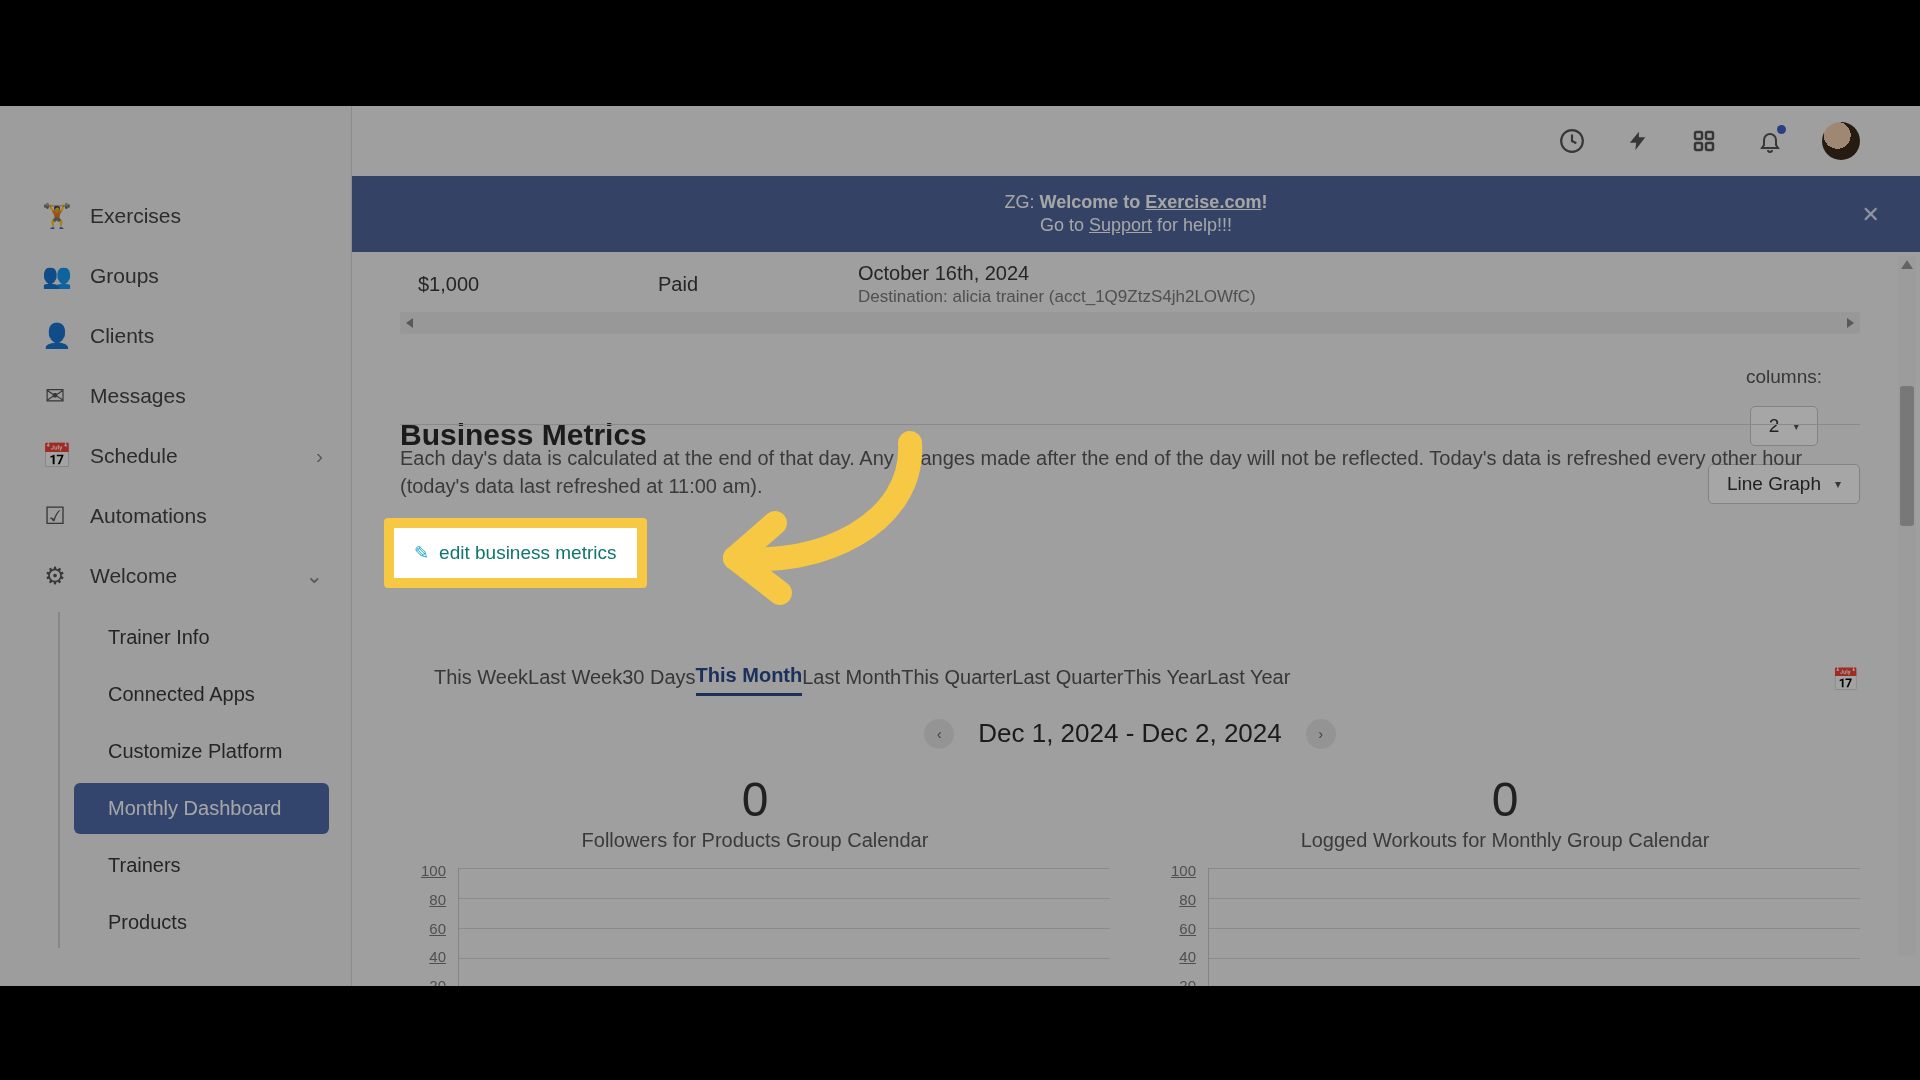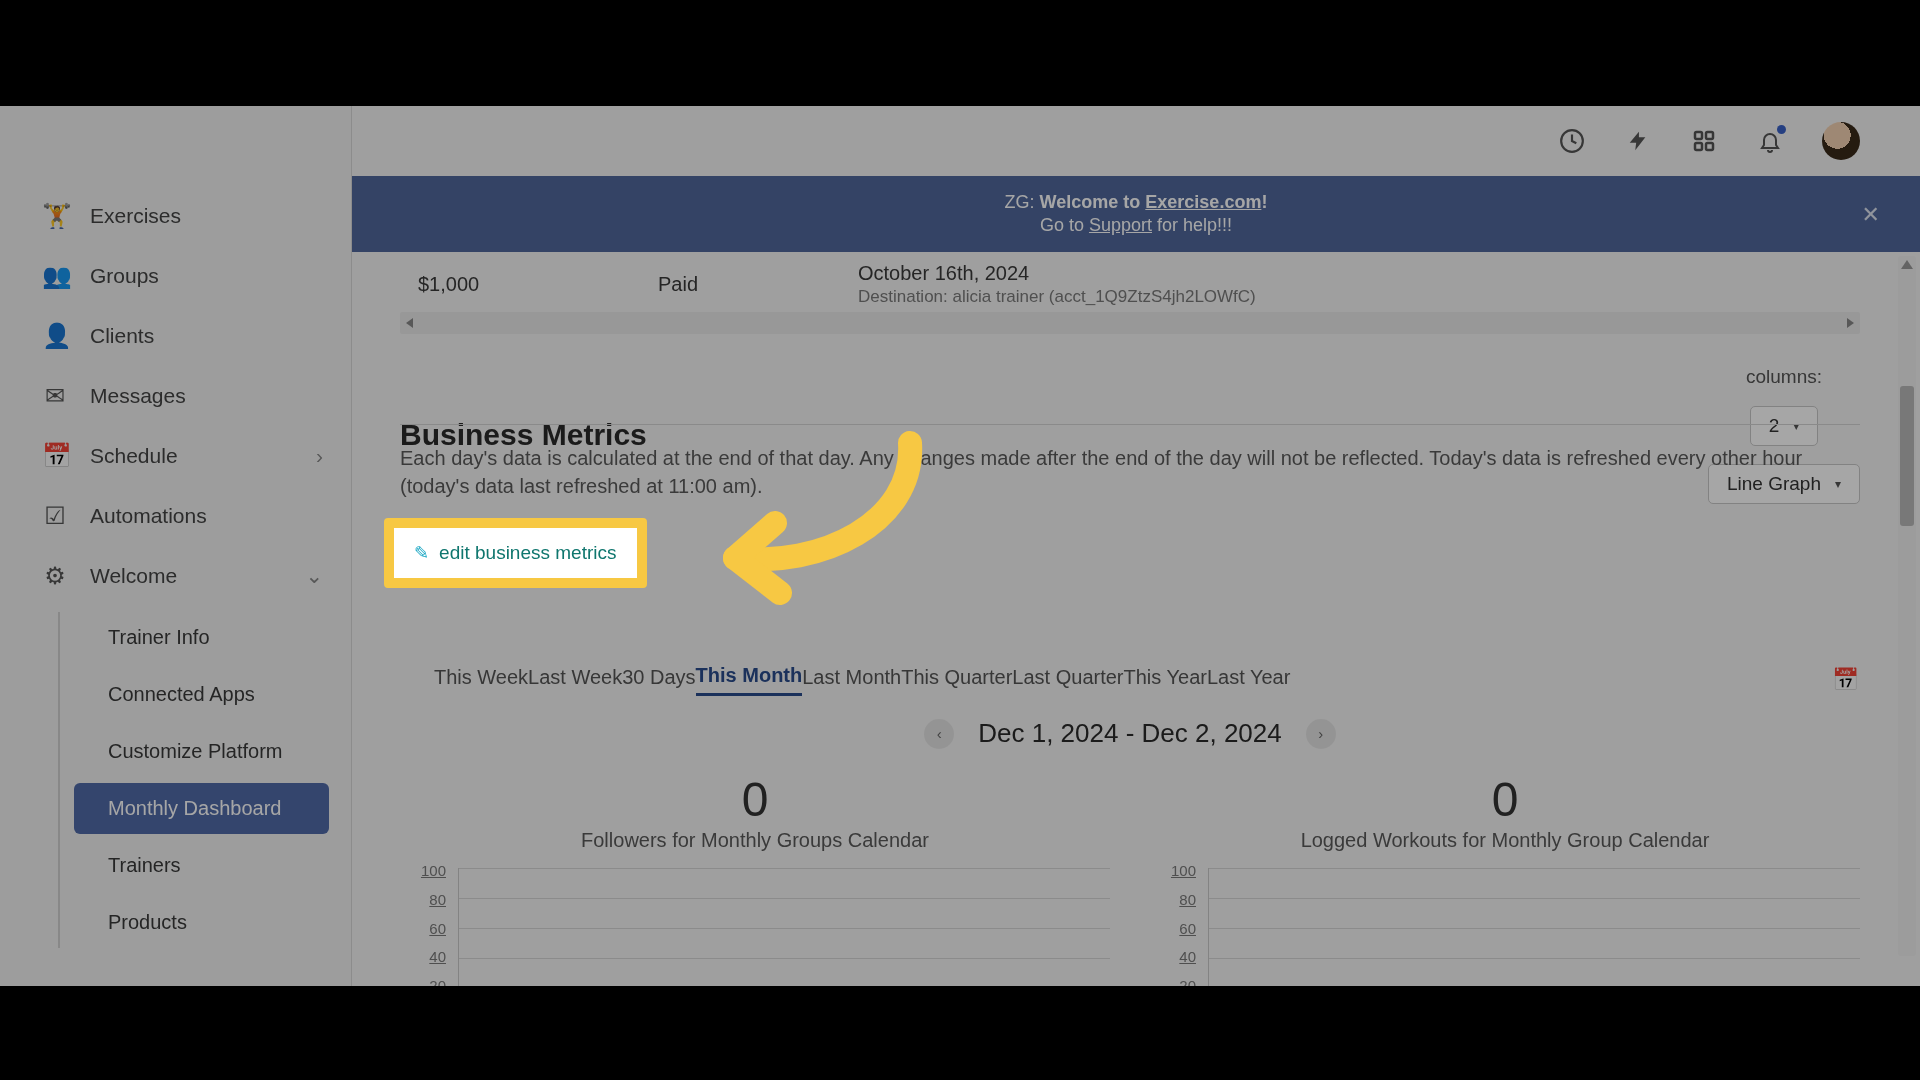--- a/index.html
+++ b/index.html
@@ -231,21 +231,21 @@
 
     <div class="date-nav">
       <span class="navbtn">‹</span>
       <span>Dec 1, 2024 - Dec 2, 2024</span>
       <span class="navbtn">›</span>
     </div>
 
     <div class="charts-row">
       <div class="chart">
         <div class="big">0</div>
-        <div class="lbl">Followers for Monthly Groups Calendar</div>
+        <div class="lbl">Followers for Products Group Calendar</div>
         <div class="plot">
           <div class="ylabels">
             <span>100</span>
             <span>80</span>
             <span>60</span>
             <span>40</span>
             <span>20</span>
           </div>
           <div class="grid">
             <div class="gline" style="top:0%"></div>

